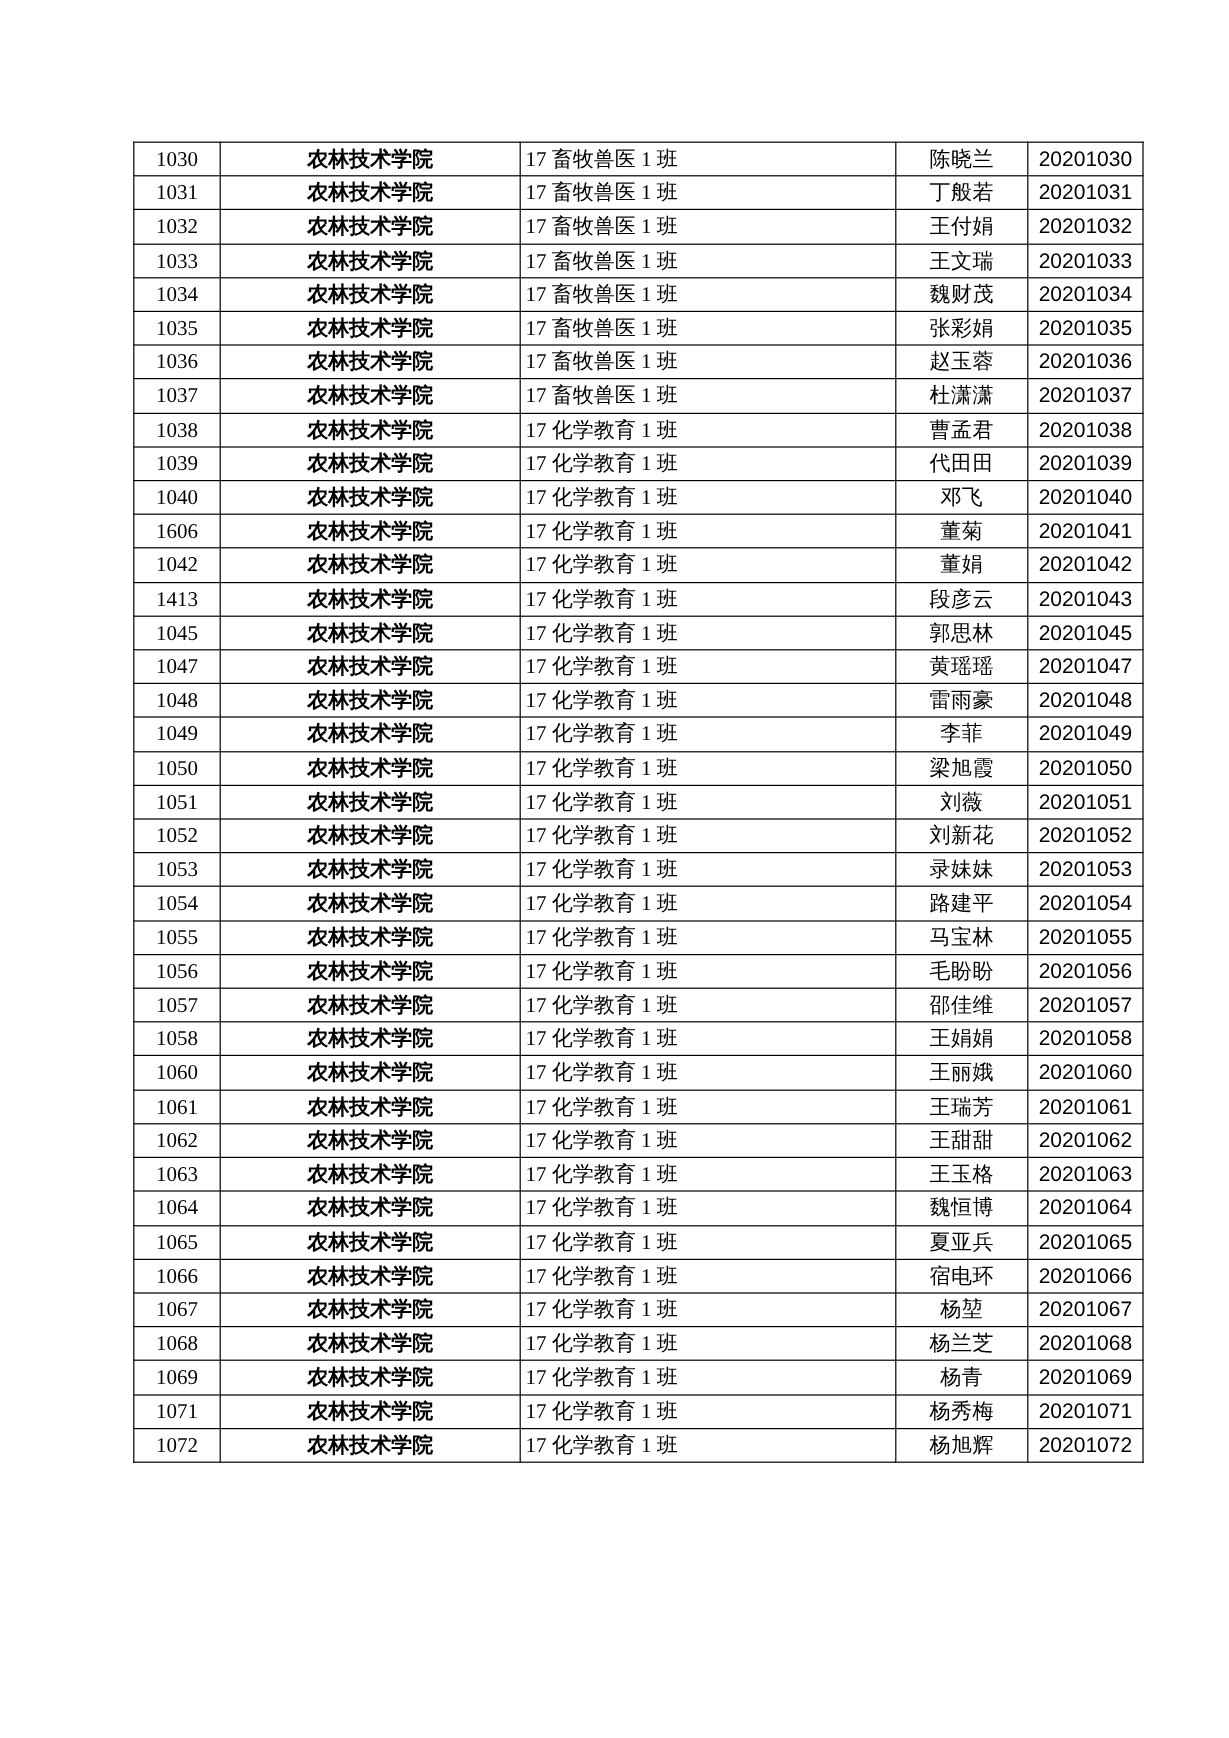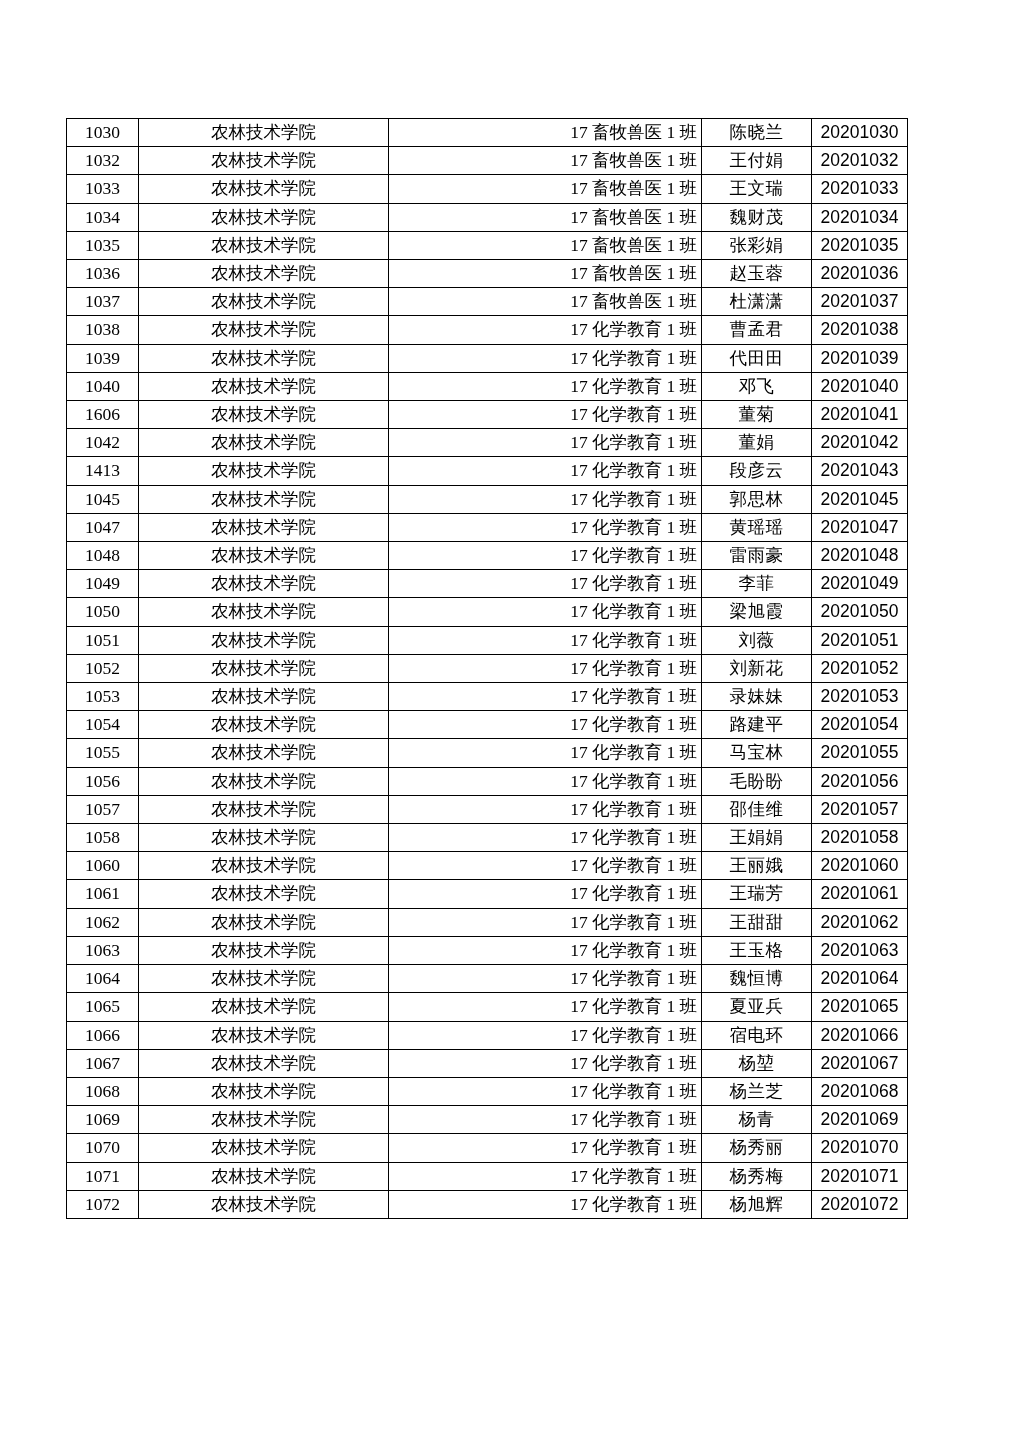--- a/index.html
+++ b/index.html
@@ -11,21 +11,21 @@
     width: 1024px;
     height: 1448px;
     font-family: "Liberation Serif", "DejaVu Serif", serif;
     color: #000000;
   }
   .page {
     position: relative;
     width: 1024px;
     height: 1448px;
     box-sizing: border-box;
-    padding: 118px 28px 0 66px;
+    padding: 118px 28px 0 111px;
   }
   table.roster {
     border-collapse: collapse;
     table-layout: fixed;
     width: 841px;
   }
   table.roster td {
     border: 1px solid #000000;
     height: 27.2px;
     line-height: 27.2px;
@@ -39,23 +39,24 @@
   col.c-class { width: 313px; }
   col.c-name { width: 110px; }
   col.c-id { width: 96px; }
 
   td.seq {
     text-align: center;
     font-family: "Liberation Serif", "DejaVu Serif", serif;
   }
   td.college {
     text-align: center;
+    font-weight: bold;
   }
   td.cls {
-    text-align: right;
+    text-align: left;
   }
   td.name {
     text-align: center;
     letter-spacing: 0.5px;
   }
   td.sid {
     text-align: center;
     font-family: Liberation Sans, sans-serif;
   }
 </style>
@@ -73,20 +74,27 @@
     </colgroup>
     <tbody id="roster-body">
         <tr>
           <td class="seq">1030</td>
           <td class="college">农林技术学院</td>
           <td class="cls">17 畜牧兽医 1 班</td>
           <td class="name">陈晓兰</td>
           <td class="sid">20201030</td>
         </tr>
         <tr>
+          <td class="seq">1031</td>
+          <td class="college">农林技术学院</td>
+          <td class="cls">17 畜牧兽医 1 班</td>
+          <td class="name">丁般若</td>
+          <td class="sid">20201031</td>
+        </tr>
+        <tr>
           <td class="seq">1032</td>
           <td class="college">农林技术学院</td>
           <td class="cls">17 畜牧兽医 1 班</td>
           <td class="name">王付娟</td>
           <td class="sid">20201032</td>
         </tr>
         <tr>
           <td class="seq">1033</td>
           <td class="college">农林技术学院</td>
           <td class="cls">17 畜牧兽医 1 班</td>
@@ -316,27 +324,20 @@
           <td class="cls">17 化学教育 1 班</td>
           <td class="name">杨兰芝</td>
           <td class="sid">20201068</td>
         </tr>
         <tr>
           <td class="seq">1069</td>
           <td class="college">农林技术学院</td>
           <td class="cls">17 化学教育 1 班</td>
           <td class="name">杨青</td>
           <td class="sid">20201069</td>
-        </tr>
-        <tr>
-          <td class="seq">1070</td>
-          <td class="college">农林技术学院</td>
-          <td class="cls">17 化学教育 1 班</td>
-          <td class="name">杨秀丽</td>
-          <td class="sid">20201070</td>
         </tr>
         <tr>
           <td class="seq">1071</td>
           <td class="college">农林技术学院</td>
           <td class="cls">17 化学教育 1 班</td>
           <td class="name">杨秀梅</td>
           <td class="sid">20201071</td>
         </tr>
         <tr>
           <td class="seq">1072</td>

